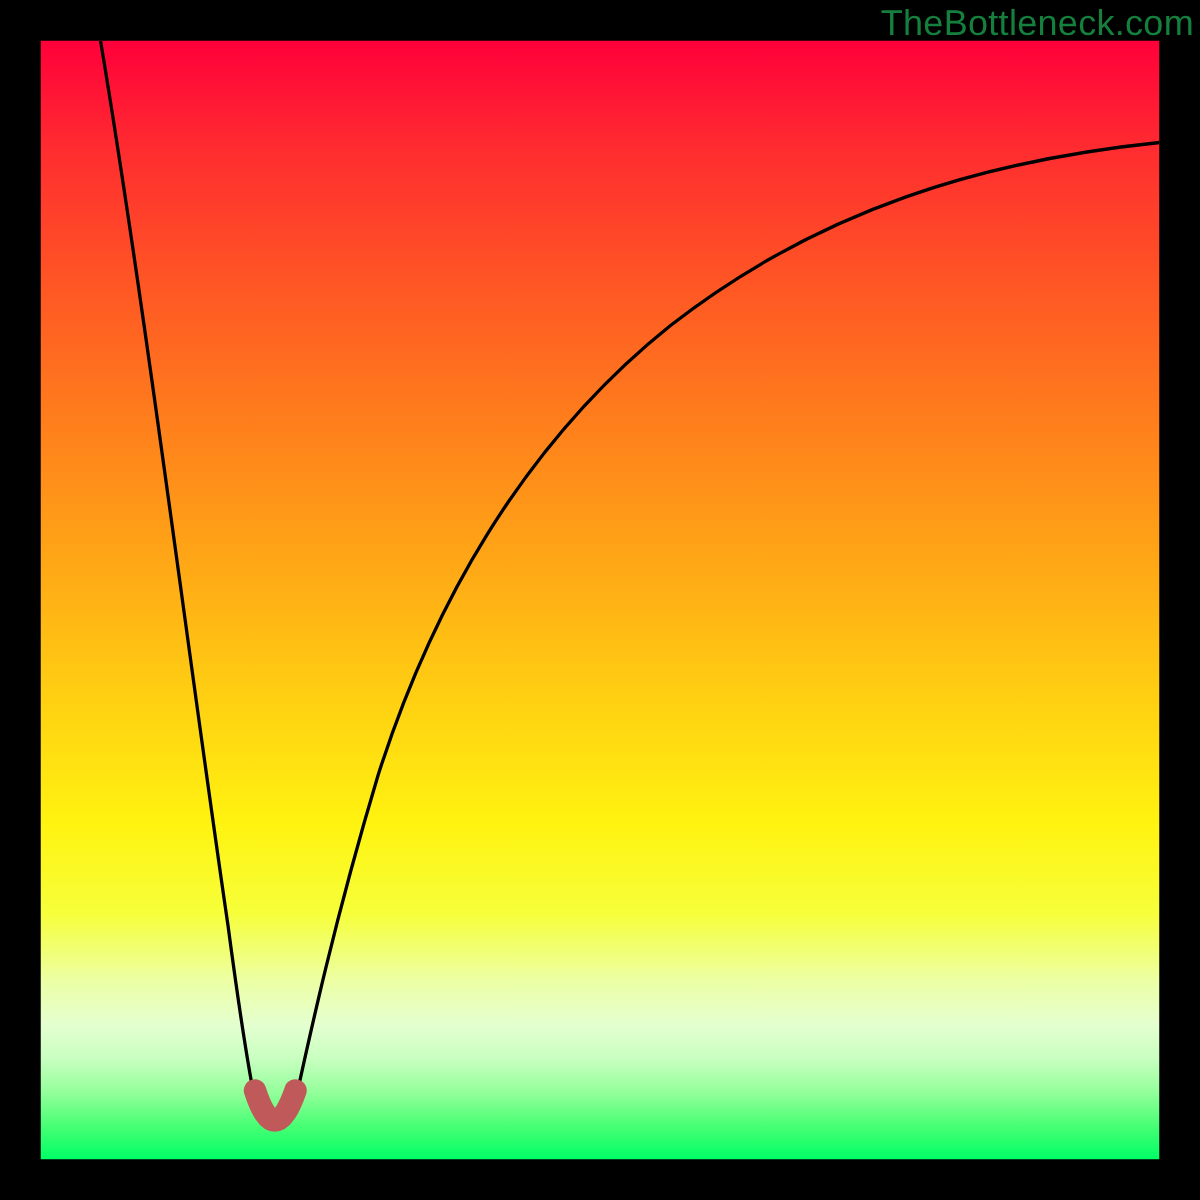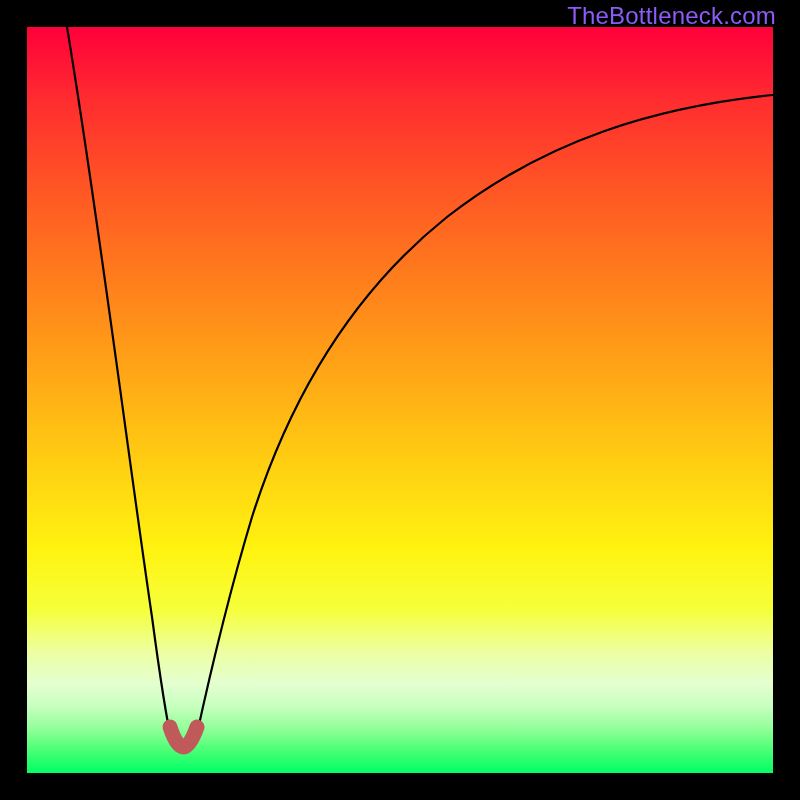--- a/index.html
+++ b/index.html
@@ -13,22 +13,22 @@
   }
   .outer {
     position: relative;
     width: 800px;
     height: 800px;
     background: #000;
   }
   .attribution {
     position: absolute;
     top: 2px;
-    right: 24px;
-    color: #8b5cf6;
+    right: 4px;
+    color: #15803d;
     font-size: 24px;
     font-weight: 400;
     letter-spacing: 0.2px;
     z-index: 30;
     user-select: none;
   }
   .plot-area {
     position: absolute;
     left: 27px;
     top: 27px;

